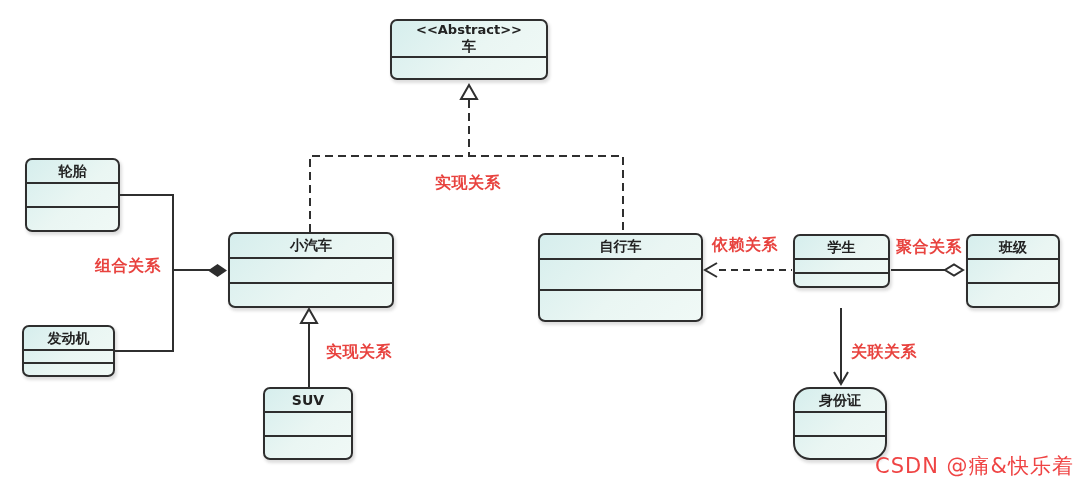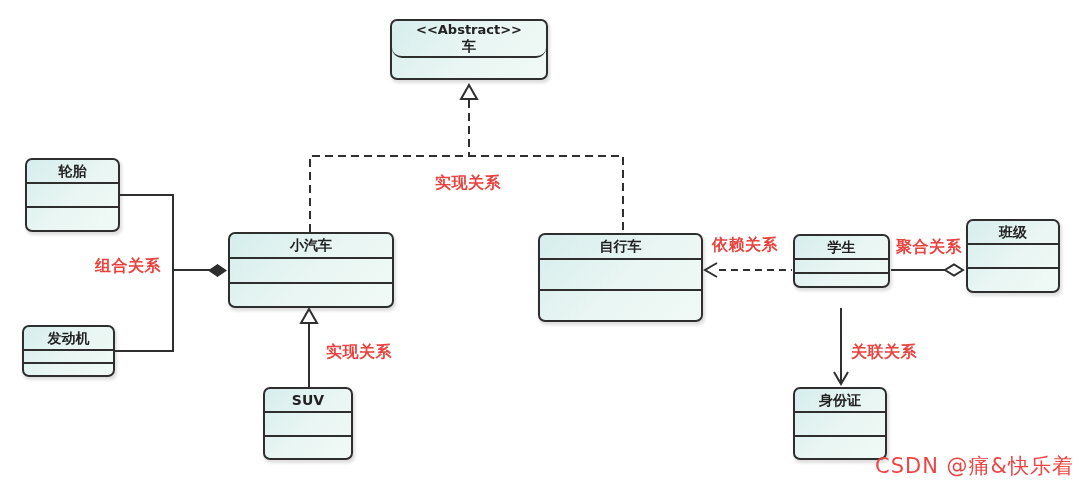--- a/index.html
+++ b/index.html
@@ -34,21 +34,21 @@
     flex-direction: column;
     align-items: center;
     justify-content: center;
     font-weight: bold;
     font-size: 14px;
     color: #222222;
     border-bottom: 2px solid #2e2e2e;
     line-height: 1.15;
   }
   .uml-title.wide { flex: 0 0 23px; }
-  .uml-title.abstract { flex: 0 0 35px; font-size: 13px; border-radius: 10px; }
+  .uml-title.abstract { flex: 0 0 35px; font-size: 13px; }
   .uml-title.abstract .cls-name { font-size: 14px; }
   .uml-sec { flex: 1 1 auto; border-bottom: 2px solid #2e2e2e; }
   .uml-sec:last-child { border-bottom: none; }
   .rel-label {
     position: absolute;
     color: #e8433f;
     font-weight: bold;
     font-size: 16px;
     letter-spacing: 0.5px;
     white-space: nowrap;
@@ -140,27 +140,27 @@
     <div class="uml-sec"></div>
     <div class="uml-sec"></div>
   </div>
 
   <div class="uml-box" style="left:793px; top:234px; width:97px; height:54px;">
     <div class="uml-title">学生</div>
     <div class="uml-sec"></div>
     <div class="uml-sec"></div>
   </div>
 
-  <div class="uml-box" style="left:966px; top:219px; width:94px; height:74px;">
+  <div class="uml-box" style="left:966px; top:234px; width:94px; height:74px;">
     <div class="uml-title">班级</div>
     <div class="uml-sec"></div>
     <div class="uml-sec"></div>
   </div>
 
-  <div class="uml-box" style="left:793px; top:387px; width:94px; height:73px;">
+  <div class="uml-box" style="left:793px; top:387px; width:94px; height:73px;border-radius:17px;">
     <div class="uml-title">身份证</div>
     <div class="uml-sec"></div>
     <div class="uml-sec"></div>
   </div>
 
   <div class="rel-label" style="left:435px; top:173px;">实现关系</div>
   <div class="rel-label" style="left:95px; top:256px;">组合关系</div>
   <div class="rel-label" style="left:326px; top:342px;">实现关系</div>
   <div class="rel-label" style="left:712px; top:235px;">依赖关系</div>
   <div class="rel-label" style="left:896px; top:237px;">聚合关系</div>

